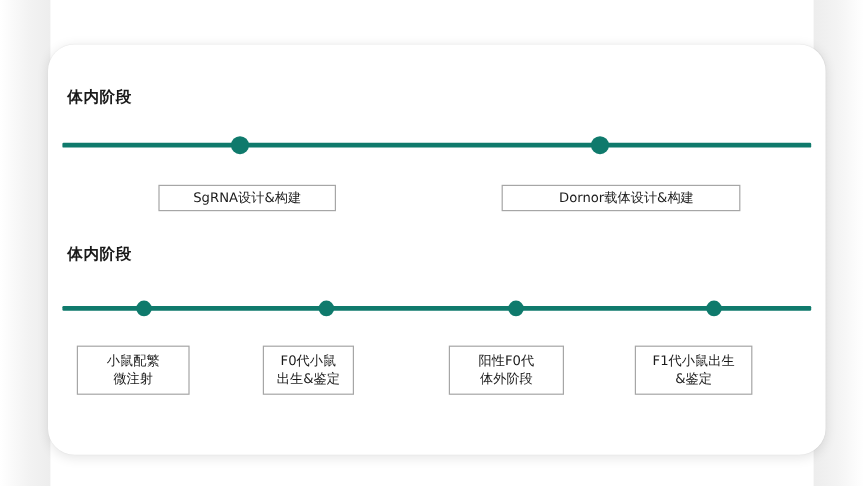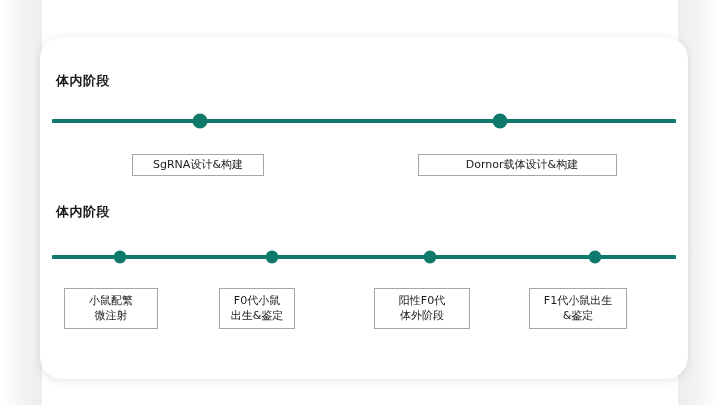--- a/index.html
+++ b/index.html
@@ -145,21 +145,21 @@
   <div class="card">
 
     <div class="section-heading" style="left:16px; top:35px;">体内阶段</div>
 
     <div class="axis" style="left:12px; top:82px; width:624px;"></div>
 
     <div class="dot" style="left:160px; top:84px;"></div>
 
     <div class="dot" style="left:460px; top:84px;"></div>
 
-    <div class="label-box one-line" style="left:92px; top:117px; width:132px;">SgRNA设计&amp;构建</div>
+    <div class="label-box one-line" style="left:92px; top:117px; width:148px;">SgRNA设计&amp;构建</div>
 
     <div class="label-box one-line" style="left:378px; top:117px; width:199px;padding-left:16px;">Dornor载体设计&amp;构建</div>
 
     <div class="section-heading" style="left:16px; top:166px;">体内阶段</div>
 
     <div class="axis" style="left:12px; top:218px; width:624px;"></div>
 
     <div class="dot small" style="left:80px; top:220px;"></div>
 
     <div class="dot small" style="left:232px; top:220px;"></div>

